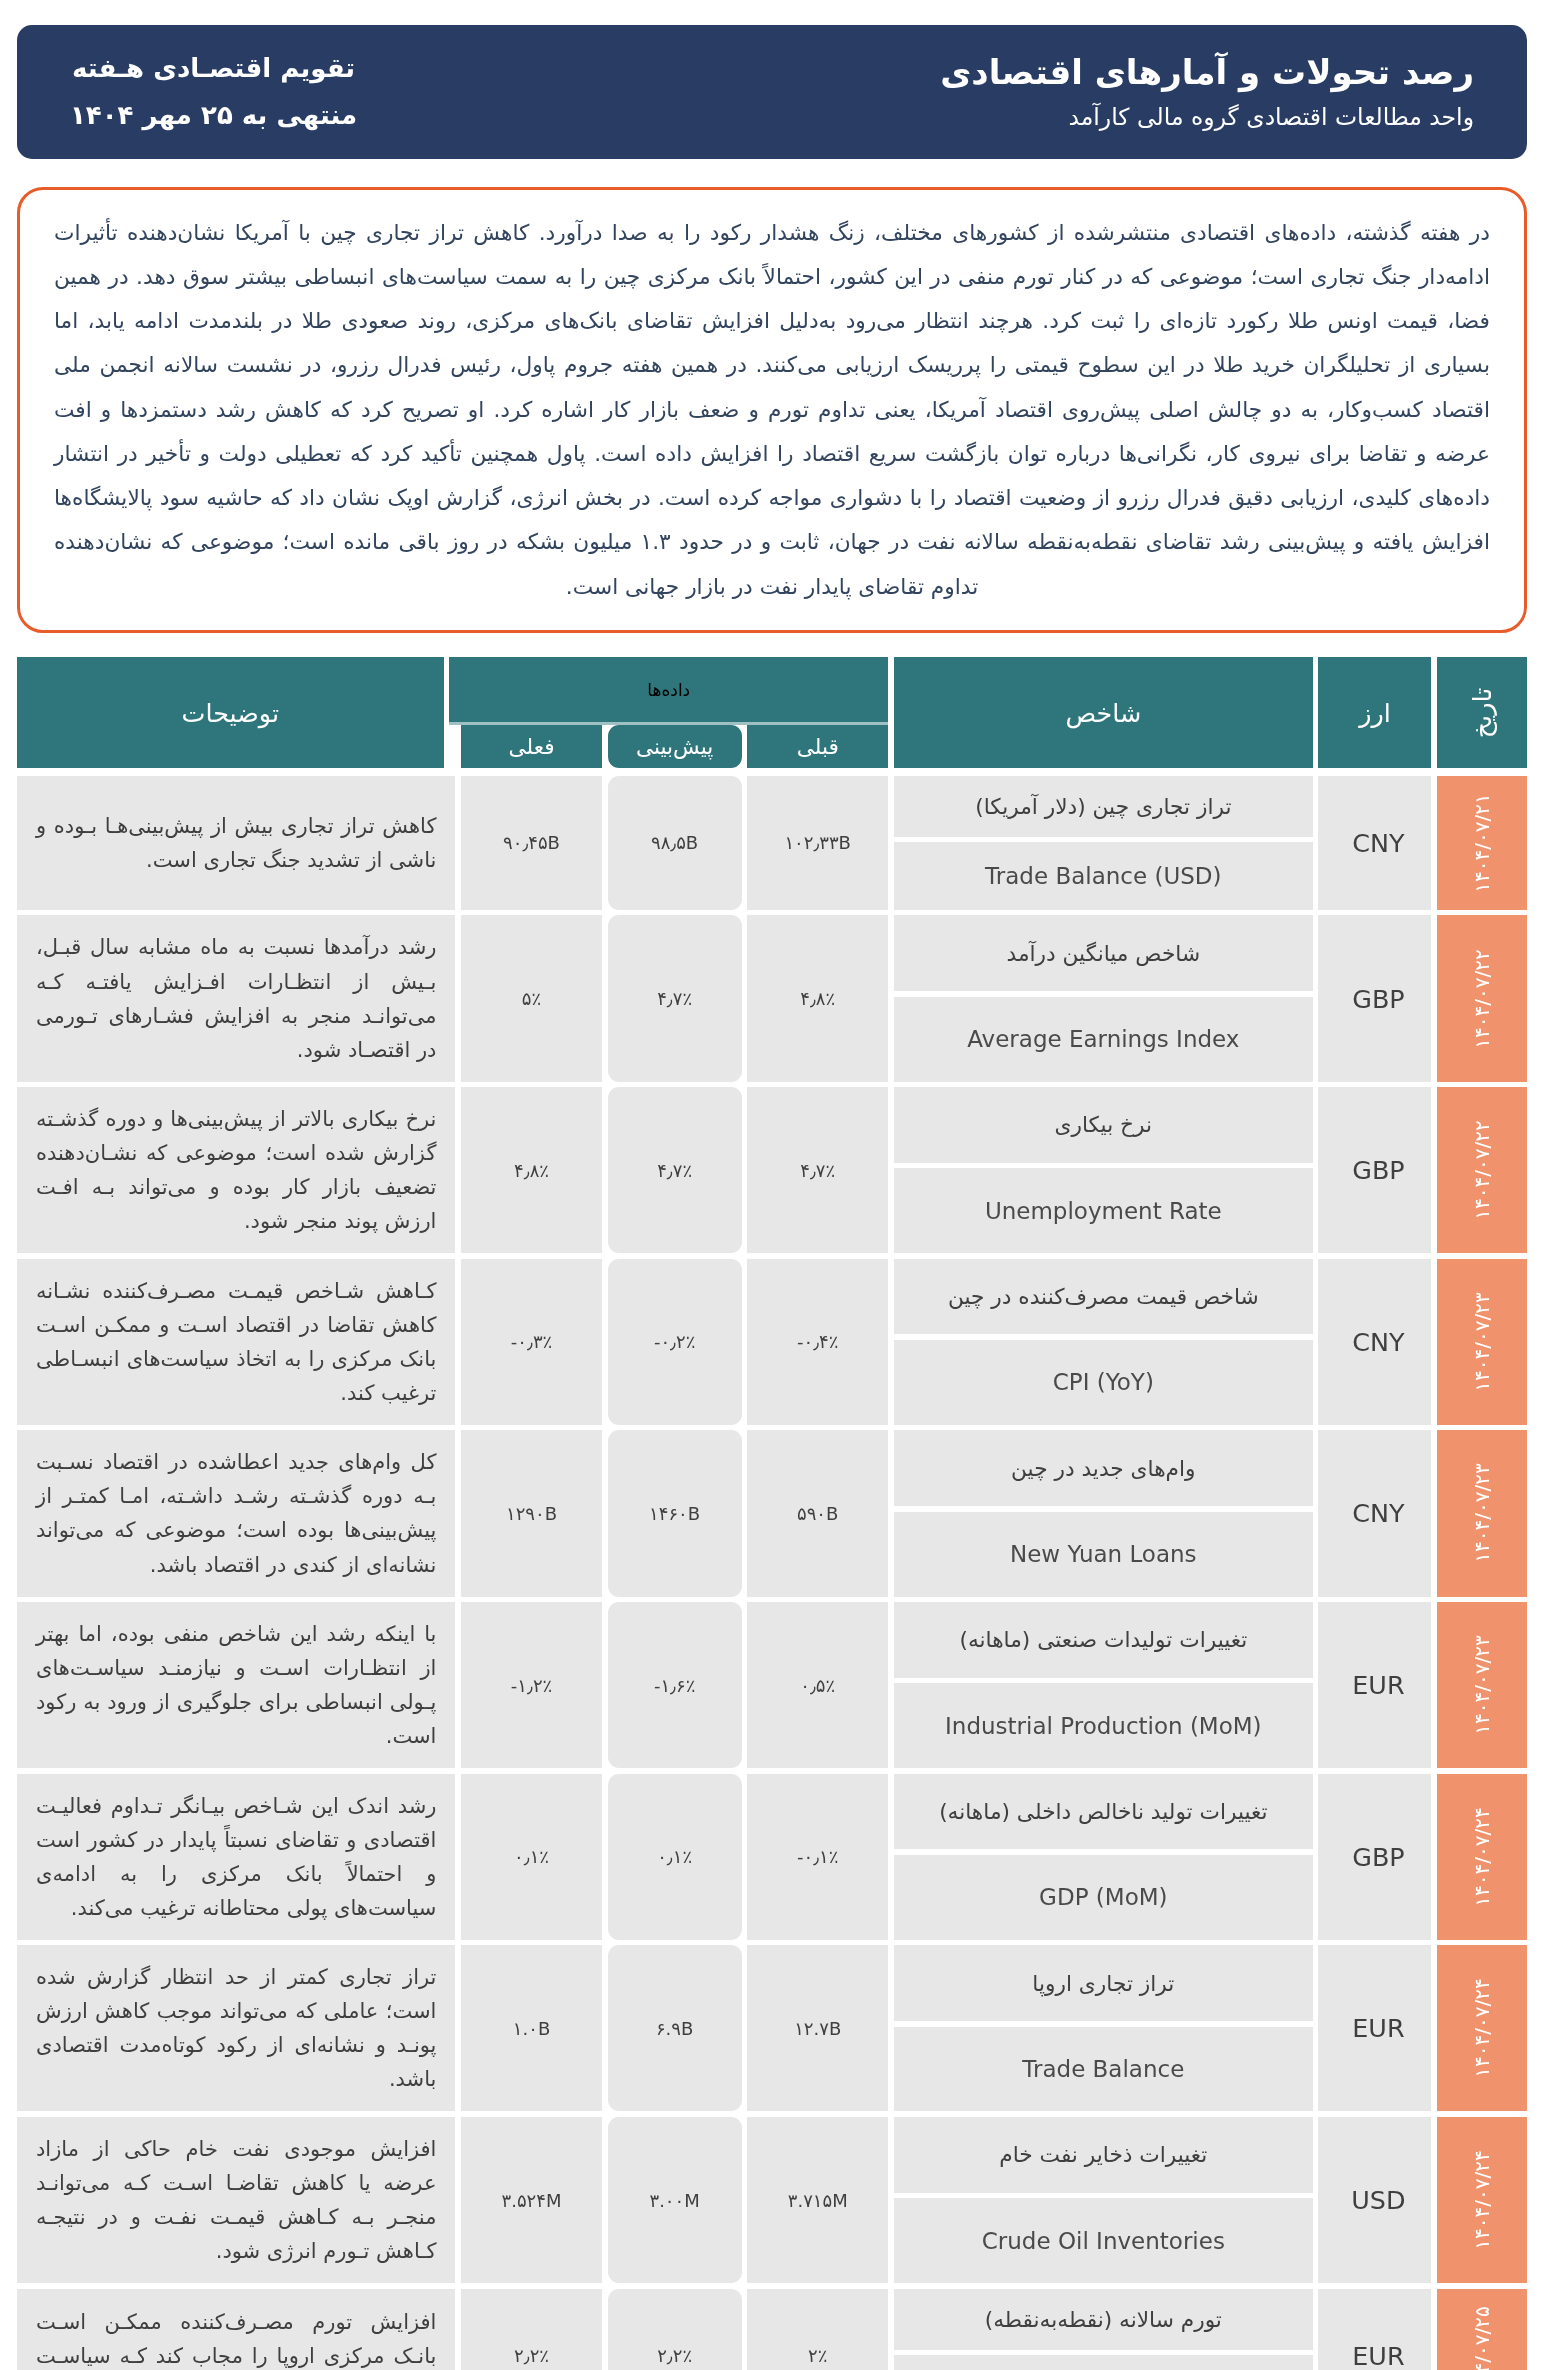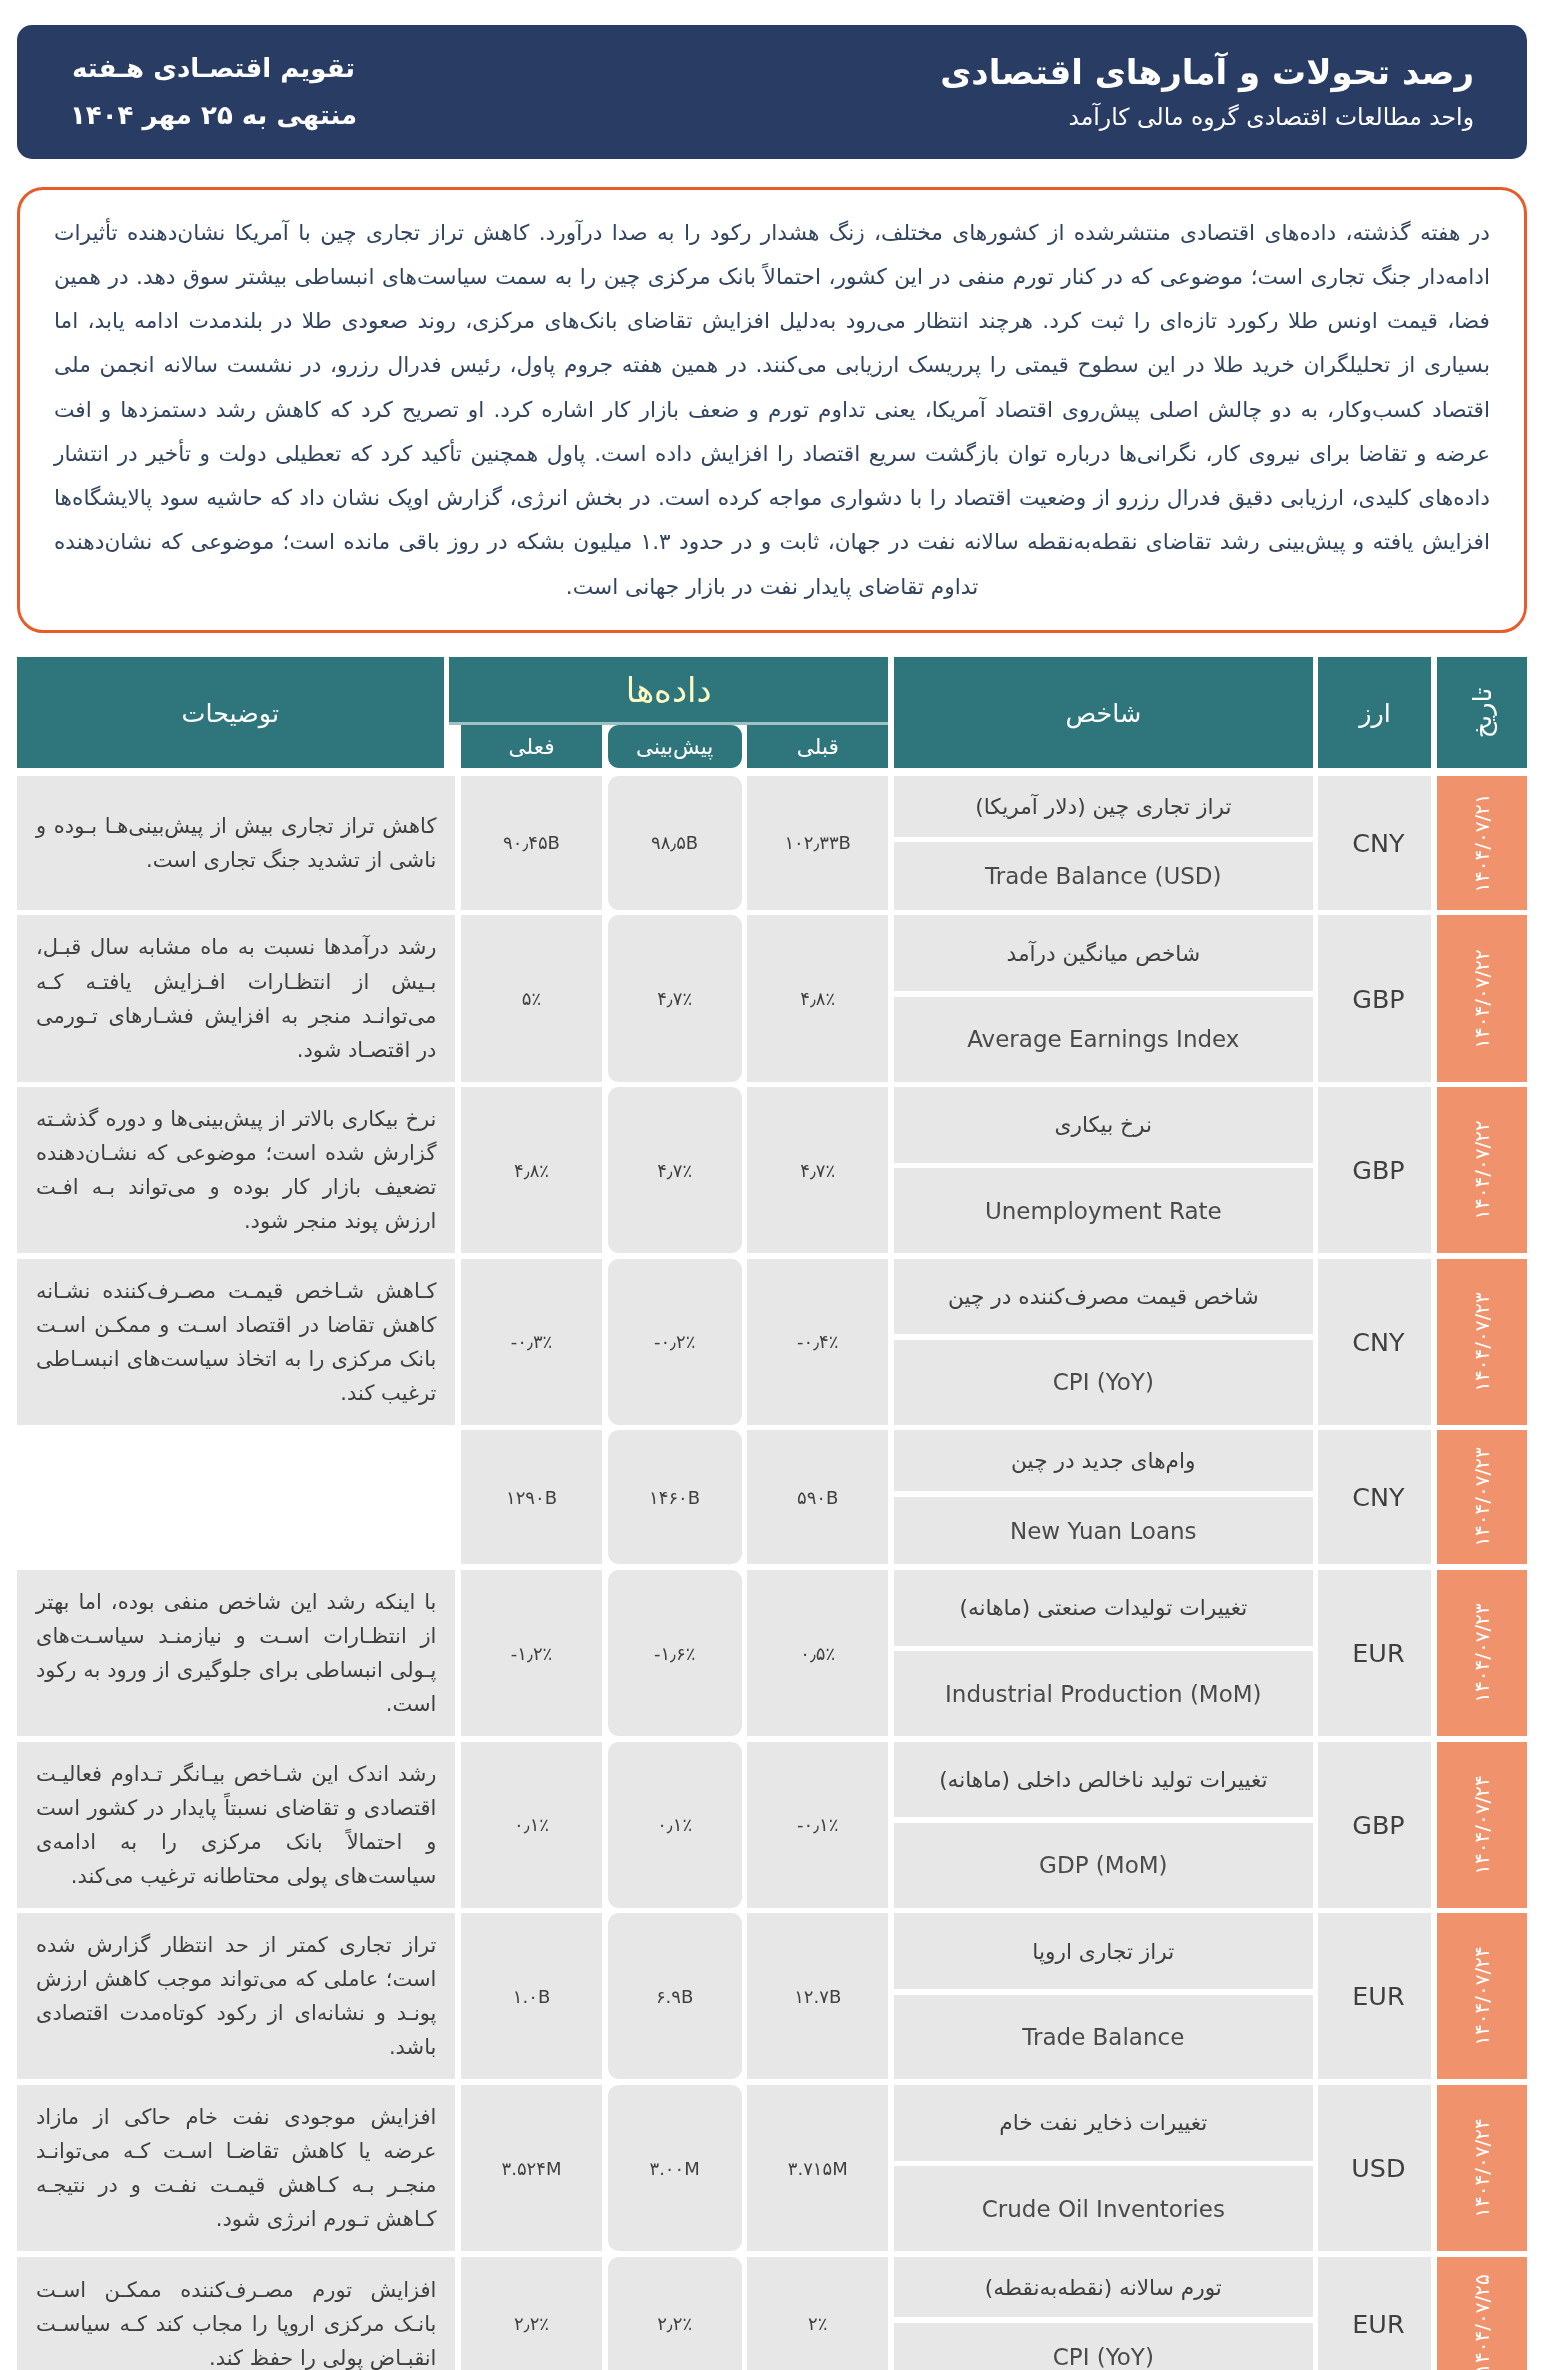--- a/index.html
+++ b/index.html
@@ -38,22 +38,22 @@
   .c-ind{width:419px;flex:none;}
   .c-prev{width:141px;flex:none;}
   .c-fore{width:134px;flex:none;border-radius:11px;}
   .c-act{width:141px;flex:none;}
   .c-note{flex:1;}
 
   .thead{height:111px;margin-bottom:7.5px;}
   .hcell{background:var(--teal);color:#fff;display:flex;align-items:center;
          justify-content:center;font-size:25.4px;}
   .hgroup{display:flex;flex-direction:column;width:439px;flex:none;}
-  .hgroup-top{flex:1;background:var(--teal);color:#fef9c3;display:flex;align-items:center;
-              justify-content:center;font-size:34px;border-bottom:3.8px solid rgba(255,255,255,.55);}
+  .hgroup-top{flex:1;background:var(--teal);color:#000000;display:flex;align-items:center;
+              justify-content:center;font-size:17px;border-bottom:3.8px solid rgba(255,255,255,.55);}
   .hgroup-sub{display:flex;gap:5.6px;height:43px;}
   .hsub{background:var(--teal);color:#fff;display:flex;align-items:center;
         justify-content:center;font-size:21.7px;}
   .rot{position:relative;}
   .rot>span{position:absolute;top:50%;left:50%;transform:translate(-50%,-50%) rotate(-90deg);
             white-space:nowrap;direction:ltr;}
 
   .cell{background:var(--cell);display:flex;align-items:center;justify-content:center;
         min-height:134px;color:var(--ink);}
   .date-cell{background:var(--salmon);}
@@ -190,20 +190,23 @@
           <span>۱۴۰۴/۰۷/۲۳</span>
         </div>
       <div class="cell cur-cell c-cur">CNY</div>
       <div class="ind-cell c-ind">
         <div class="ind-fa">وام‌های جدید در چین</div>
         <div class="ind-en">New Yuan Loans</div>
       </div>
       <div class="cell num-cell c-prev">۵۹۰B</div>
       <div class="cell num-cell c-fore">۱۴۶۰B</div>
       <div class="cell num-cell c-act">۱۲۹۰B</div>
+      <div class="cell note-cell c-note">
+          <span>کل وام‌های جدید اعطاشده در اقتصاد نسـبت بـه دوره گذشـته رشـد داشـته، امـا کمتـر از پیش‌بینی‌ها بوده است؛ موضوعی که می‌تواند نشانه‌ای از کندی در اقتصاد باشد.</span>
+        </div>
     </div>
 
     <div class="trow">
       <div class="cell date-cell c-date rot">
           <span>۱۴۰۴/۰۷/۲۳</span>
         </div>
       <div class="cell cur-cell c-cur">EUR</div>
       <div class="ind-cell c-ind">
         <div class="ind-fa">تغییرات تولیدات صنعتی (ماهانه)</div>
         <div class="ind-en">Industrial Production (MoM)</div>

